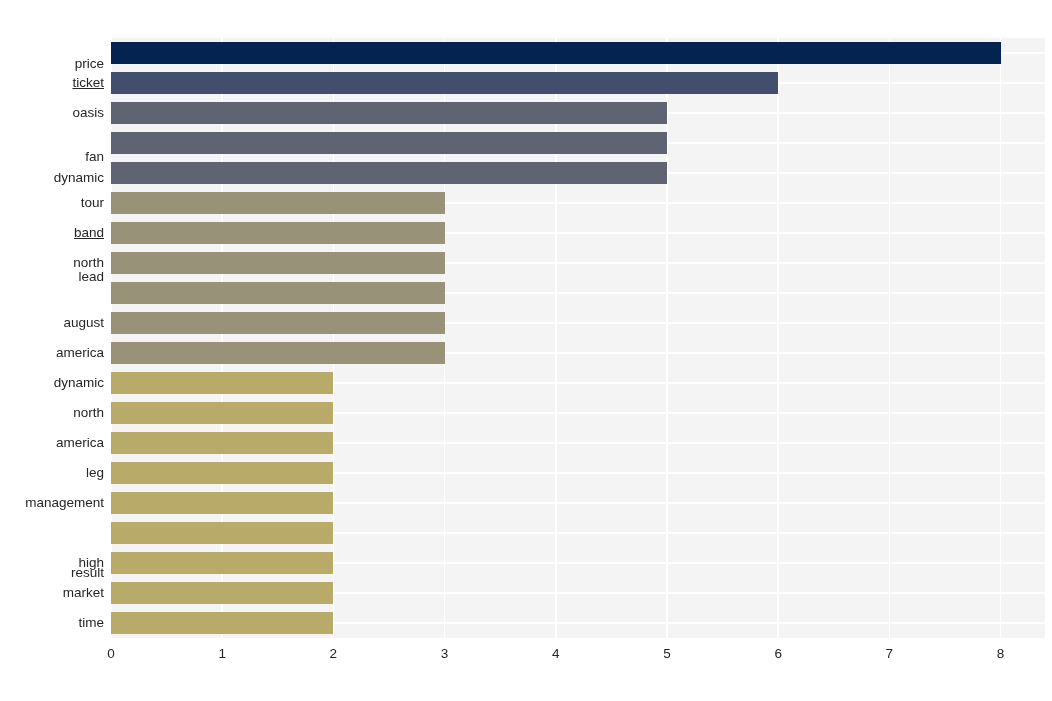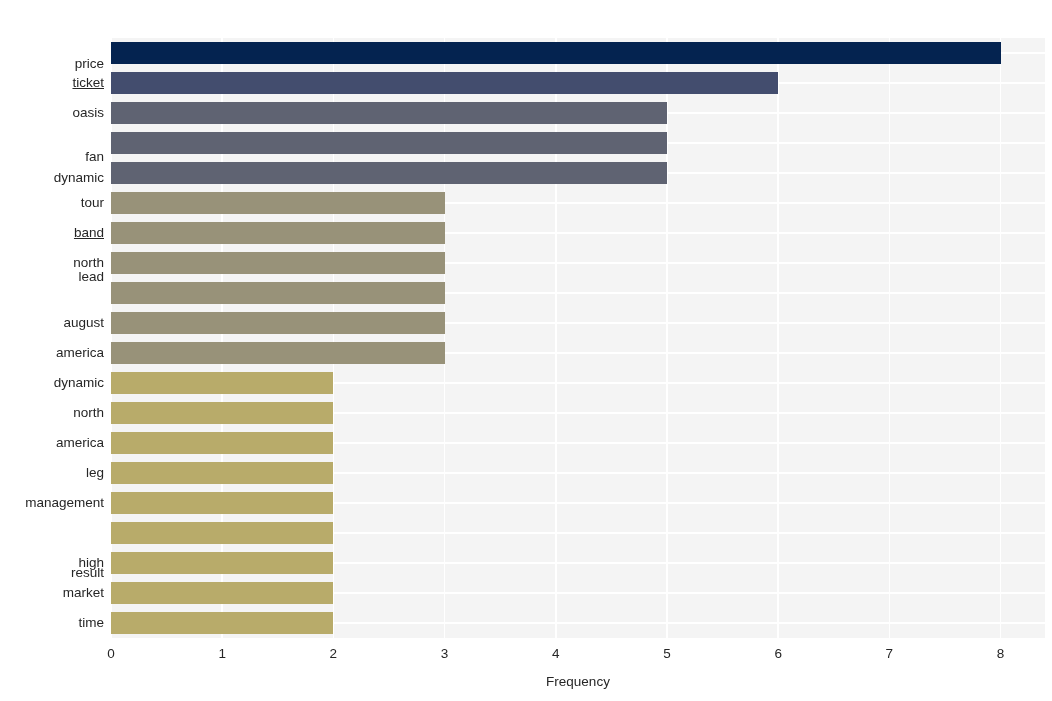--- a/index.html
+++ b/index.html
@@ -186,15 +186,14 @@
       <div class="xtick" style="left: 222.19px;">1</div>
       <div class="xtick" style="left: 333.381px;">2</div>
       <div class="xtick" style="left: 444.571px;">3</div>
       <div class="xtick" style="left: 555.762px;">4</div>
       <div class="xtick" style="left: 666.952px;">5</div>
       <div class="xtick" style="left: 778.143px;">6</div>
       <div class="xtick" style="left: 889.333px;">7</div>
       <div class="xtick" style="left: 1000.52px;">8</div>
     </div>
 
-  <div id="xaxis-label">Frequency</div>
 
 </div>
 
 </body></html>

